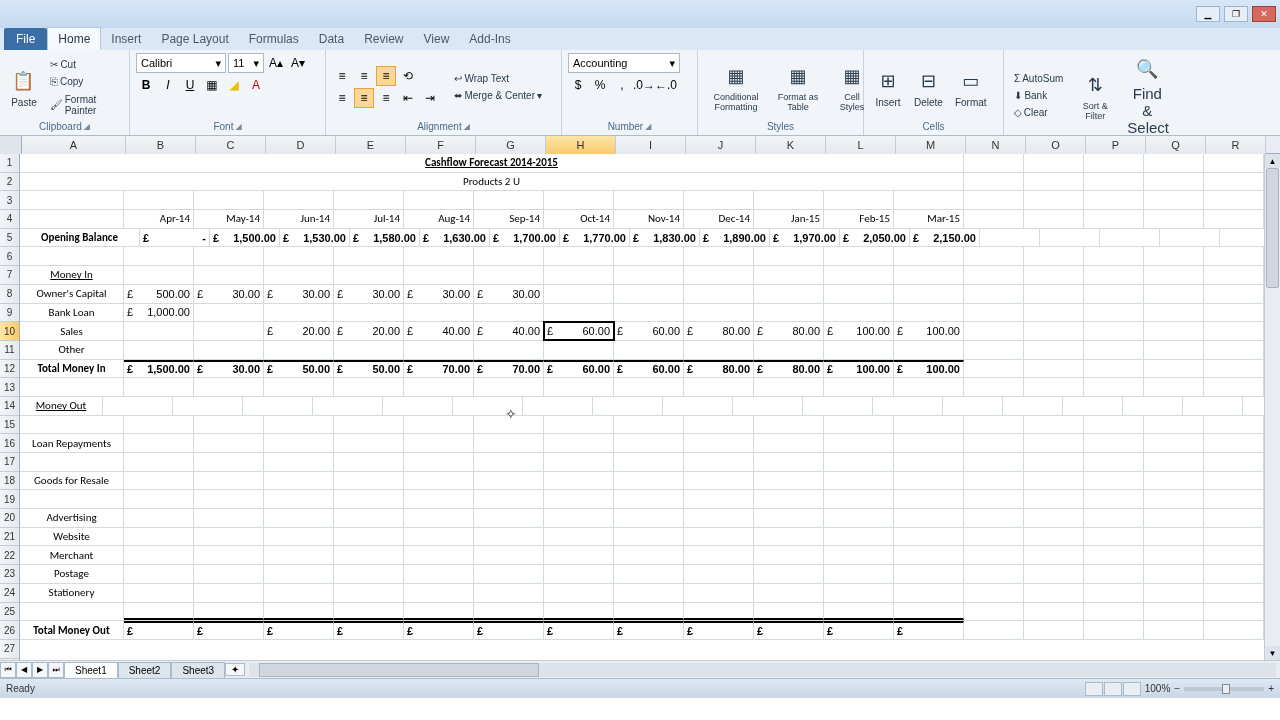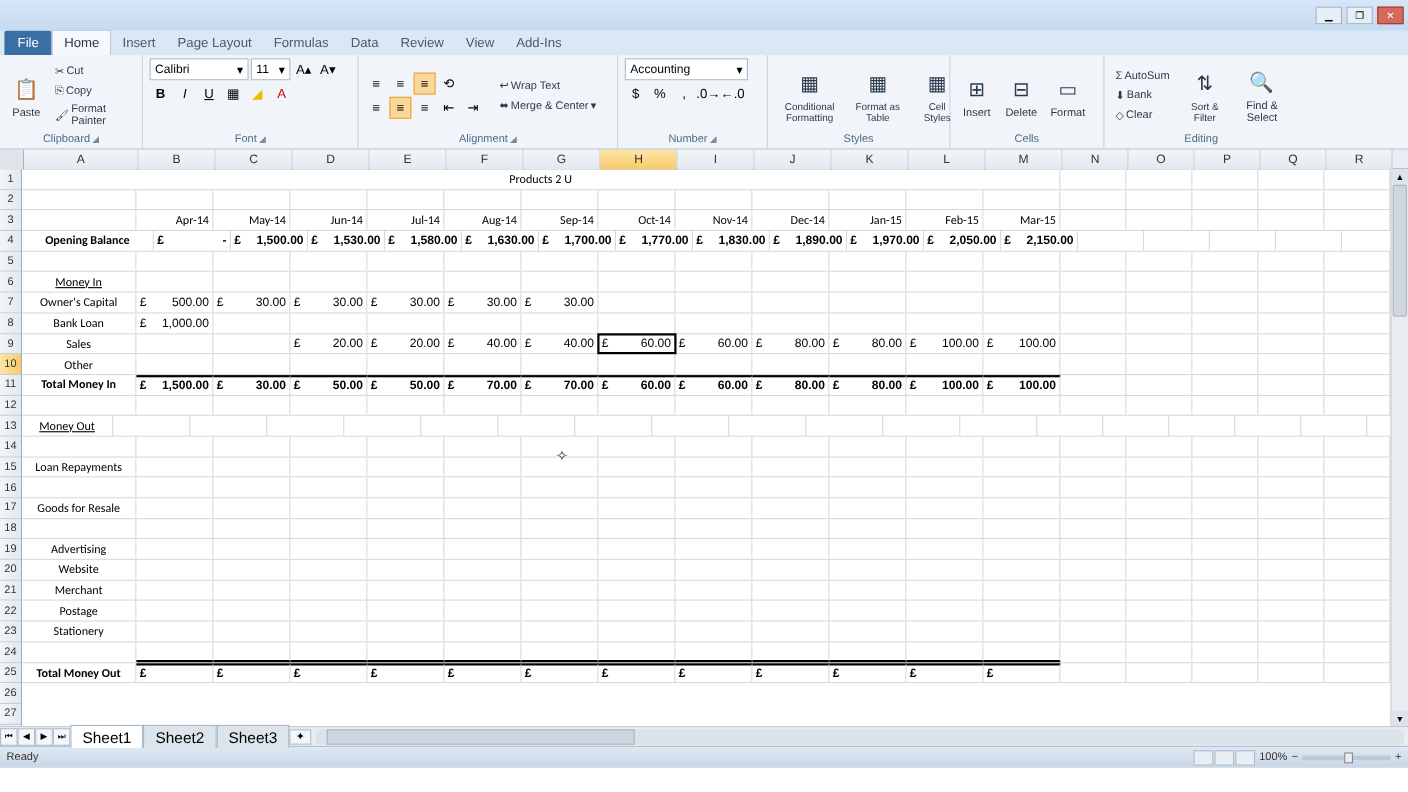--- a/index.html
+++ b/index.html
@@ -62,21 +62,21 @@
 .vscroll { position: absolute; right: 0; top: 18px; bottom: 0; width: 16px; background: #e9edf2; border-left: 1px solid #c4cdd6; }
 .vscroll .thumb { position: absolute; left: 1px; right: 1px; top: 14px; height: 120px; background: #cfd6de; border: 1px solid #abb4bd; border-radius: 2px; }
 .vscroll .arrow { position: absolute; left: 0; right: 0; height: 14px; background: #dde3ea; display: flex; align-items: center; justify-content: center; font-size: 8px; }
 .vscroll .arrow.up { top: 0; }
 .vscroll .arrow.down { bottom: 0; }
 
 
 .sheetbar { height: 18px; background: #e9edf2; border-top: 1px solid #c4cdd6; display: flex; align-items: center; font-size: 10px; }
 .sheetnav { display: flex; }
 .sheetnav .nav { width: 16px; height: 16px; border: 1px solid #abc; background: #f4f7fa; display: flex; align-items: center; justify-content: center; font-size: 8px; }
-.sheettab { padding: 2px 10px; background: #fff; border: 1px solid #abc; border-bottom: none; font-size: 14px; }
+.sheettab { padding: 2px 10px; background: #fff; border: 1px solid #abc; border-bottom: none; font-size: 10px; }
 .sheettab.inactive { background: #dce4ec; }
 .hsplit { flex: 1; height: 14px; background: #dde3ea; margin: 0 4px; position: relative; }
 .hsplit .thumb { position: absolute; left: 10px; width: 280px; top: 0; bottom: 0; background: #cfd6de; border: 1px solid #abb4bd; }
 
 
 .statusbar { height: 20px; background: linear-gradient(#dfe8f2, #c8d6e6); border-top: 1px solid #a8bdd4; display: flex; align-items: center; justify-content: space-between; padding: 0 6px; font-size: 10px; color: #333; }
 .zoom { display: flex; align-items: center; gap: 4px; }
 .viewbtns { display: flex; gap: 1px; }
 .viewbtn { width: 18px; height: 14px; background: #e8eef4; border: 1px solid #abc; }
 .slider { width: 80px; height: 4px; background: #bcc8d4; position: relative; }
@@ -279,21 +279,21 @@
             <span>◇</span>
             <span>Clear</span>
           </div>
       </div>
       <div class="bigbtn">
           <div class="bigicon">⇅</div>
           <span style="font-size:9px;text-align:center;width:40px">Sort &amp; Filter</span>
         </div>
       <div class="bigbtn">
           <div class="bigicon">🔍</div>
-          <span style="font-size:10px;text-align:center;width:40px">Find &amp; Select</span>
+          <span style="font-size:15px;text-align:center;width:40px">Find &amp; Select</span>
         </div>
     </div>
     <div class="rgroup-label">
         <span>Editing</span>
       </div>
   </div>
 </div>
 
 <div class="sheet">
   <div class="colheaders" id="colheaders">
@@ -342,20 +342,28 @@
         <div class="rh">21</div>
         <div class="rh">22</div>
         <div class="rh">23</div>
         <div class="rh">24</div>
         <div class="rh">25</div>
         <div class="rh">26</div>
         <div class="rh">27</div>
       </div>
     <div class="cells" id="cells">
       <div class="cursor-icon">✧</div>
+    <div class="gridrow">
+          <div class="cell title1" style="width: 944px;">Cashflow Forecast 2014-2015</div>
+          <div class="cell" style="width: 60px;"></div>
+          <div class="cell" style="width: 60px;"></div>
+          <div class="cell" style="width: 60px;"></div>
+          <div class="cell" style="width: 60px;"></div>
+          <div class="cell" style="width: 60px;"></div>
+        </div>
         <div class="gridrow">
           <div class="cell center" style="width: 944px;">Products 2 U</div>
           <div class="cell" style="width: 60px;"></div>
           <div class="cell" style="width: 60px;"></div>
           <div class="cell" style="width: 60px;"></div>
           <div class="cell" style="width: 60px;"></div>
           <div class="cell" style="width: 60px;"></div>
         </div>
         <div class="gridrow">
           <div class="cell center" style="width: 104px;"></div>

